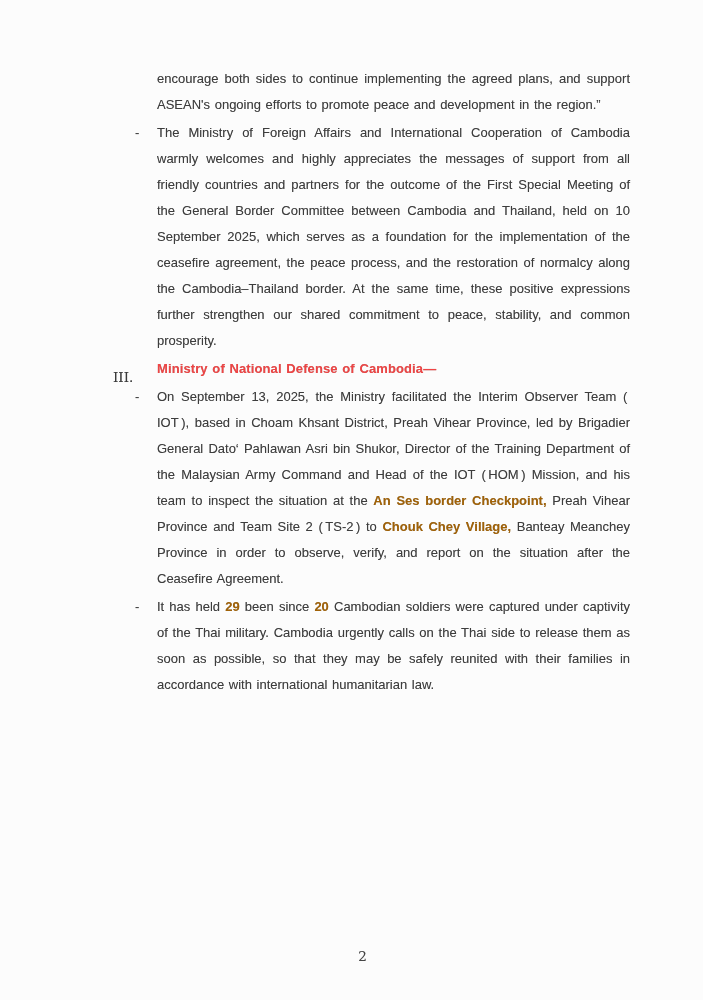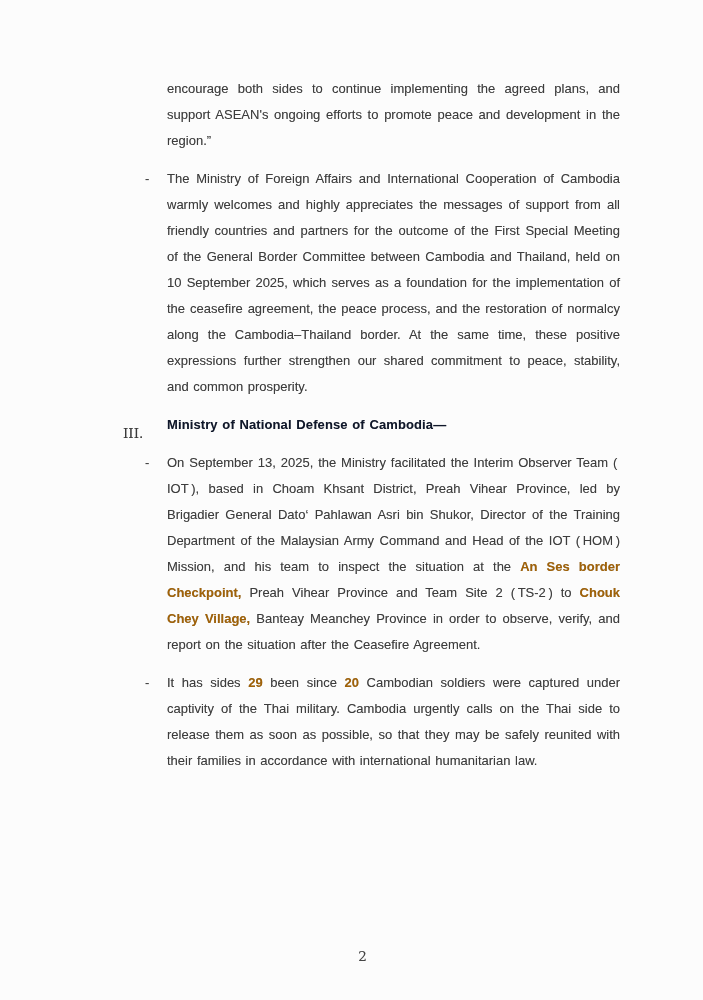--- a/index.html
+++ b/index.html
@@ -16,38 +16,38 @@
   .content {
     position: absolute;
     left: 155px;
     top: 64px;
     width: 477px;
     font-size: 13px;
     line-height: 26px;
     text-align: justify;
     word-spacing: 1px;
   }
-  .para { margin: 12px; position: relative; }
+  .para { margin: 2px; position: relative; }
   .dash {
     position: absolute;
     left: -22px;
     top: 0;
   }
   .para.heading { text-align: left; }
   .numeral {
     position: absolute;
     left: -44px;
     top: 8px;
     font-family: "DejaVu Serif", serif;
     font-size: 13.5px;
     color: #3a3a3a;
   }
   .heading-title {
     font-weight: bold;
-    color: #0f172a;
+    color: #ef4444;
     letter-spacing: 0.1px;
   }
   b { font-weight: bold; color: #a16207; }
   .page-number {
     position: absolute;
     top: 948px;
     left: 0;
     right: 0;
     text-align: center;
     padding-left: 22px;
@@ -70,19 +70,19 @@
 
     <p class="para heading">
       <span class="numeral">III.</span><span class="heading-title">Ministry of National Defense of Cambodia—</span>
     </p>
 
     <p class="para bulleted">
       <span class="dash">-</span><span class="rich"><span>On September 13,  2025, the Ministry facilitated the Interim Observer Team ( IOT ), based in Choam Khsant District, Preah Vihear Province, led by Brigadier General Dato‘ Pahlawan Asri bin Shukor, Director of the Training Department of the Malaysian Army Command and Head of the IOT ( HOM ) Mission, and his team to inspect the situation at the </span><b>An Ses border Checkpoint,</b><span> Preah Vihear Province and Team Site 2 ( TS-2 ) to </span><b>Chouk Chey Village,</b><span> Banteay Meanchey Province in order to observe, verify, and report on the situation after the Ceasefire Agreement.</span></span>
     </p>
 
     <p class="para bulleted">
-      <span class="dash">-</span><span class="rich"><span>It has sides </span><b>29</b><span> been since </span><b>20</b><span> Cambodian soldiers were captured under captivity of the Thai military. Cambodia urgently calls on the Thai side to release them as soon as possible, so that they may be safely reunited with their families in accordance with international humanitarian law.</span></span>
+      <span class="dash">-</span><span class="rich"><span>It has held </span><b>29</b><span> been since </span><b>20</b><span> Cambodian soldiers were captured under captivity of the Thai military. Cambodia urgently calls on the Thai side to release them as soon as possible, so that they may be safely reunited with their families in accordance with international humanitarian law.</span></span>
     </p>
 
   </div>
 
   <div class="page-number">2</div>
 </div>
 
 </body></html>

